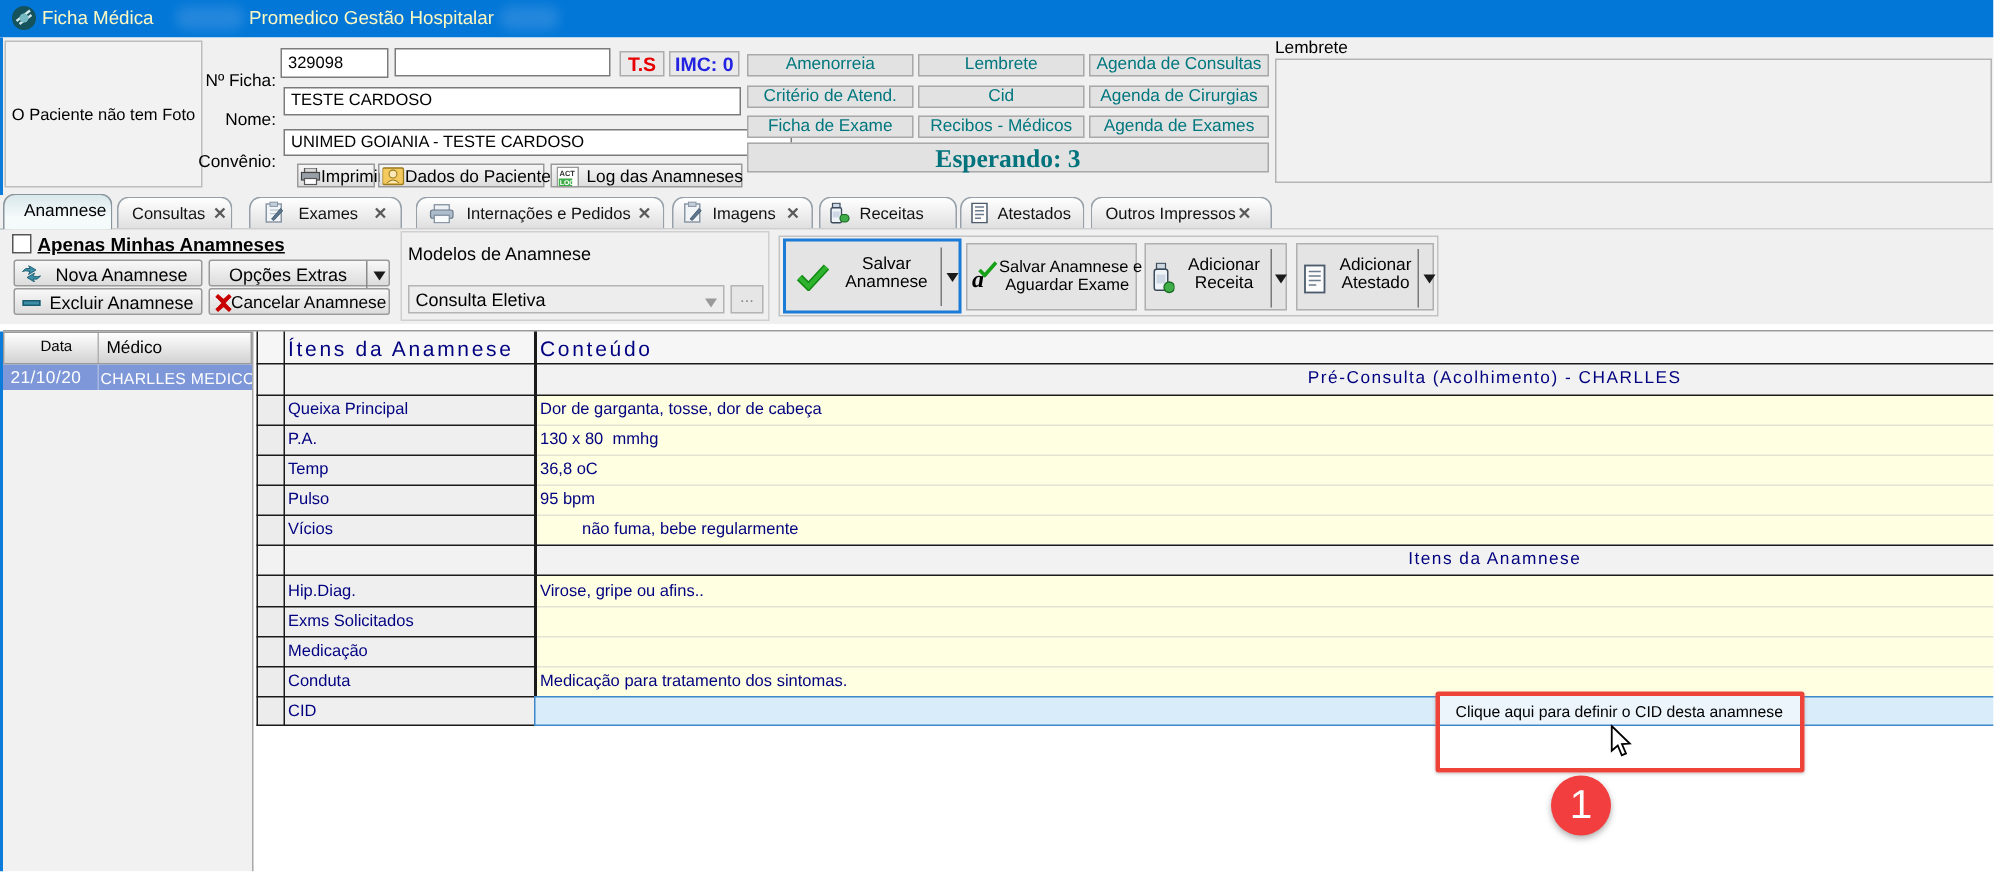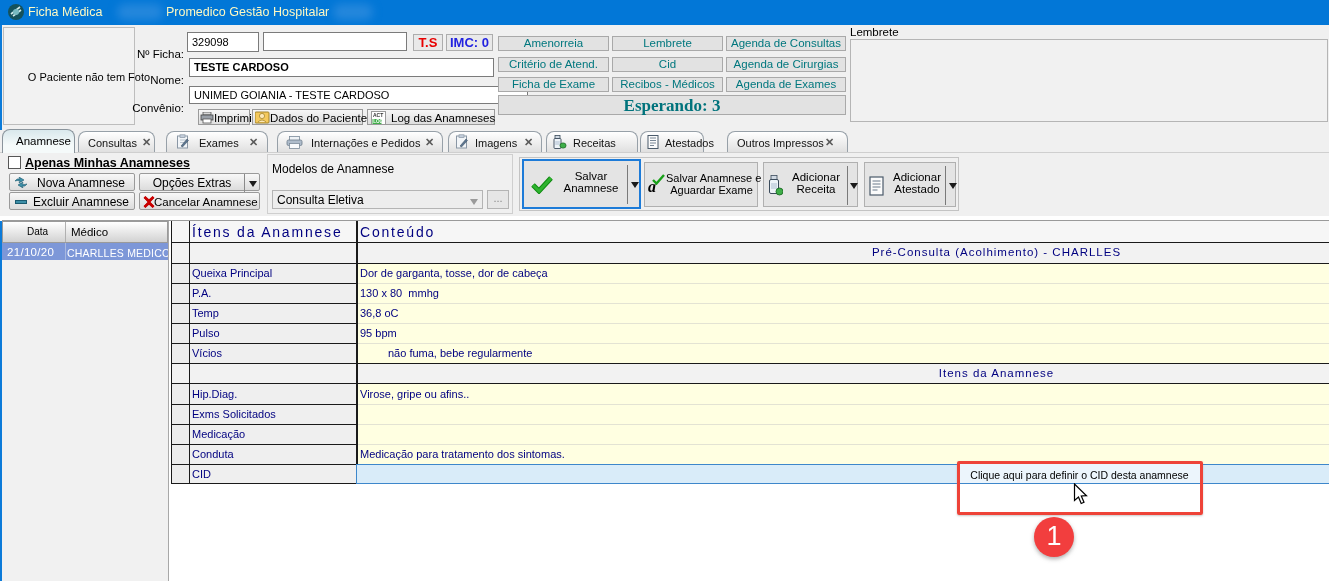--- a/index.html
+++ b/index.html
@@ -8,21 +8,21 @@
 .abs { position:absolute; }
 span { white-space:nowrap; }
 
 #titlebar { left:0; top:0; width:1329px; height:25px; background:#0277d7; color:#fff; }
 #titlebar .t { position:absolute; top:5px; font-size:12.5px; color:#fef9c3; }
 .blurchip { position:absolute; top:4px; height:16px; border-radius:8px; background:#2487dc; filter:blur(4px); }
 
 #toppanel { left:0; top:25px; width:1329px; height:105px; background:#f0f0f0; }
 #leftedge { left:0; top:25px; width:2px; height:556px; background:#0c7bd9; }
 #photobox { left:3px; top:27px; width:132px; height:98px; background:#f2f2f2; border:1px solid #bdbdbd; }
-#photobox span { position:absolute; width:100%; text-align:center; top:43px; font-size:11px; color:#000; white-space:nowrap;margin-left:20px; }
+#photobox span { position:absolute; width:100%; text-align:center; top:43px; font-size:11px; color:#000; white-space:nowrap; }
 .lbl { position:absolute; font-size:11.5px; color:#000; text-align:right;margin-top:12px; }
 .field { position:absolute; background:#fff; border:1px solid #7b7b7b; font-size:11px; color:#000; padding-left:4px; }
 .flatlab { position:absolute; background:#e9e9e9; border:1px solid #adadad; text-align:center; font-weight:bold; }
 .sbtn { position:absolute; background:linear-gradient(#f6f6f6,#dedede); border:1px solid #9a9a9a; font-size:12px; color:#000; }
 .tealbtn { position:absolute; background:#e2e2e2; border:1px solid #a9a9a9; color:#00777e; font-size:11.5px; text-align:center; white-space:nowrap; }
 </style>
 <style>
 .tab { top:131px; height:22px; background:linear-gradient(#ffffff,#dedede); border:1px solid #97a0a8; border-bottom:none; border-radius:8px 8px 0 0; }
 .tab > span { position:absolute; top:5px; font-size:11px; color:#111; }
 .tab .tx { color:#5a5a5a; font-size:11px; font-weight:bold; top:4px; }
@@ -51,21 +51,21 @@
 <div class="abs" id="toppanel"></div>
 <div class="abs" id="leftedge"></div>
 <div class="abs" id="photobox">
     <span>O Paciente não tem Foto</span>
   </div>
 <span class="lbl" style="left:104px; top:36px; width:80px;">Nº Ficha:</span>
 <span class="lbl" style="left:104px; top:62px; width:80px;">Nome:</span>
 <span class="lbl" style="left:104px; top:90px; width:80px;">Convênio:</span>
 <div class="field" style="left:187px; top:32px; width:72px; height:20px; line-height:18px;">329098</div>
 <div class="field" style="left:263px; top:32px; width:144px; height:19px;"></div>
-<div class="field" style="left:189px; top:58px; width:305px; height:19px; line-height:17px;font-weight:bold;">TESTE CARDOSO</div>
+<div class="field" style="left:189px; top:58px; width:305px; height:19px; line-height:17px;">TESTE CARDOSO</div>
 <div class="field" style="left:189px; top:86px; width:339px; height:18px; line-height:16px;">UNIMED GOIANIA - TESTE CARDOSO</div>
 <div class="flatlab" style="left:413px; top:34px; width:30px; height:17px; color:#e80000; font-size:13px; line-height:15px;">T.S</div>
 <div class="flatlab" style="left:446px; top:34px; width:47px; height:17px; color:#2222e0; font-size:13px; line-height:15px;">IMC: 0</div>
 
 <div class="sbtn" style="left:198px; top:109px; width:52px; height:16px;">
   <svg width="14" height="12" viewBox="0 0 14 12" style="position:absolute;left:1px;top:2px;">
     <rect x="3" y="0" width="8" height="3" fill="#d8d8d8" stroke="#555" stroke-width="0.8"></rect>
     <rect x="1" y="3" width="12" height="5" fill="#9aa0a8" stroke="#444" stroke-width="0.8"></rect>
     <rect x="3" y="7" width="8" height="4" fill="#fff" stroke="#555" stroke-width="0.8"></rect>
   </svg>
@@ -138,21 +138,21 @@
   </div>
 <div class="abs tab" style="left:546px; width:92px;">
     <span style="left:26px;">Receitas</span>
   <svg width="14" height="15" viewBox="0 0 14 15" style="position:absolute;left:6px;top:3px;">
       <rect x="2" y="0.5" width="5" height="3" fill="#cfd8e2" stroke="#3b4b5b" stroke-width="0.8"></rect>
       <rect x="1" y="3.5" width="7" height="10" rx="1" fill="#eef3f8" stroke="#3b4b5b" stroke-width="0.9"></rect>
       <rect x="2.2" y="6" width="4.6" height="4" fill="#cdd8e4"></rect>
       <rect x="7" y="8" width="6" height="5" rx="2.5" fill="#3fae49" stroke="#1b6b24" stroke-width="0.8"></rect>
     </svg>
   </div>
-<div class="abs tab" style="left:640px; width:64px;">
+<div class="abs tab" style="left:640px; width:83px;">
     <span style="left:24px;">Atestados</span>
   <svg width="12" height="14" viewBox="0 0 12 14" style="position:absolute;left:6px;top:3px;">
       <rect x="1" y="0.5" width="10" height="13" fill="#fbfbfb" stroke="#4b5b6b" stroke-width="1"></rect>
       <path d="M3 3 h6 M3 5.5 h6 M3 8 h6 M3 10.5 h4" stroke="#6b7b8b" stroke-width="0.9"></path>
     </svg>
   </div>
 <div class="abs tab" style="left:727px; width:121px;">
     <span style="left:9px;">Outros Impressos</span>
     <span class="tx" style="left:97px;">✕</span>
   </div>

